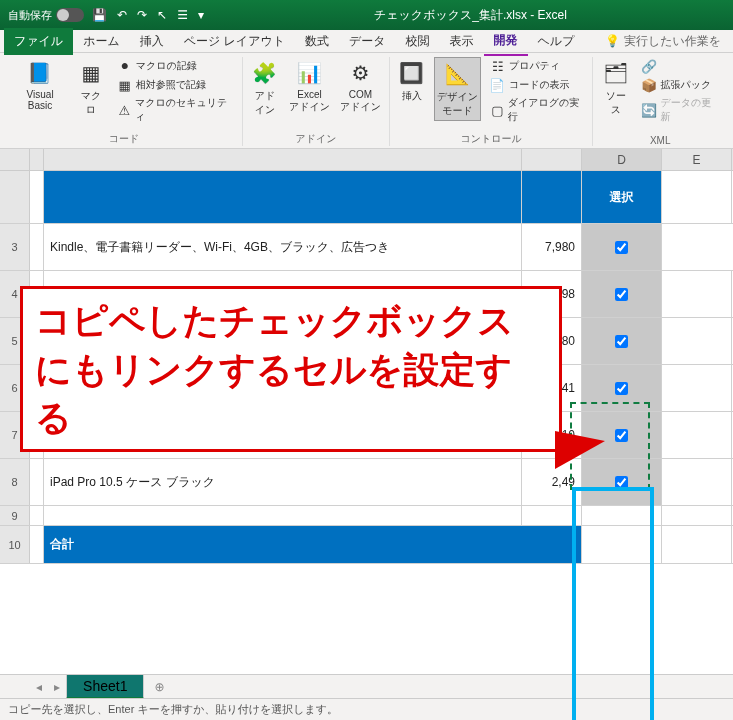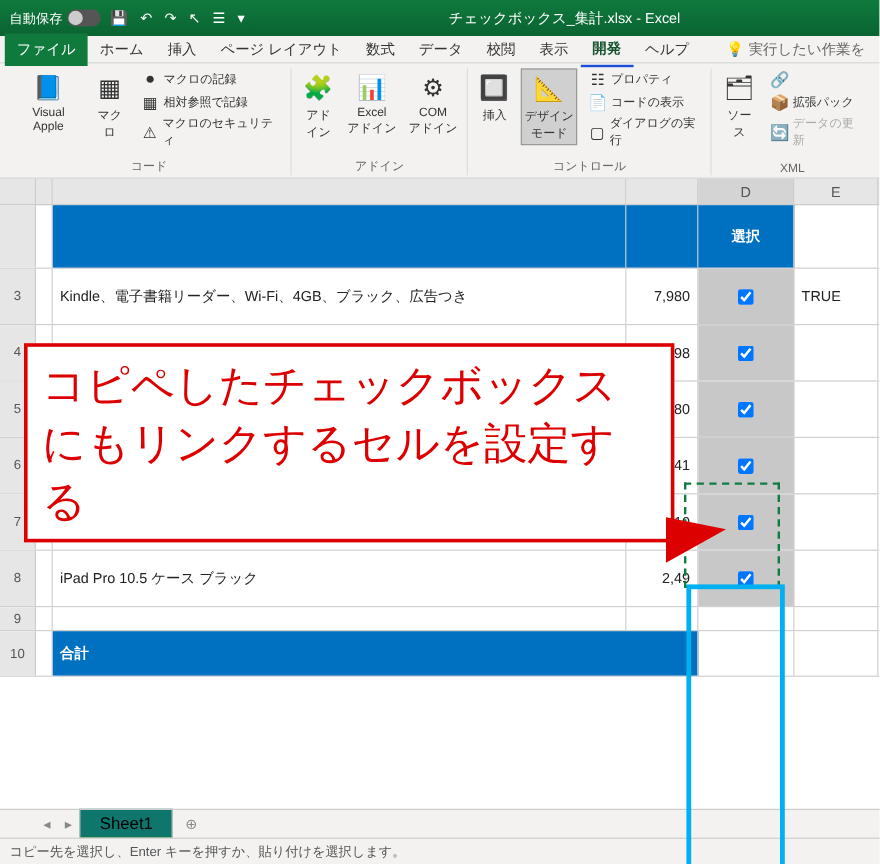--- a/index.html
+++ b/index.html
@@ -8,21 +8,21 @@
 .tb-left{display:flex;align-items:center;gap:8px}
 .autosave{display:flex;align-items:center;gap:4px;font-size:11px}
 .toggle{width:28px;height:14px;background:#555;border-radius:7px;position:relative}
 .toggle::after{content:"";position:absolute;left:1px;top:1px;width:12px;height:12px;background:#ccc;border-radius:50%}
 .qat{display:flex;gap:10px;color:#fff}
 .qat span{cursor:pointer}
 .tb-title{flex:1;text-align:center;font-size:12px}
 .menubar{height:23px;background:#f3f2f1;display:flex;align-items:center;padding:0 4px;border-bottom:1px solid #d0d0d0}
 .menubar .tab{padding:5px 10px;font-size:12px;color:#333;cursor:pointer}
 .menubar .tab.file{background:#0f7a3c;color:#fff}
-.menubar .tab.active{border-bottom:2px solid #1d4ed8;color:#14532d;font-weight:600}
+.menubar .tab.active{border-bottom:2px solid #a21caf;color:#4c1d95;font-weight:600}
 .menubar .search{margin-left:auto;display:flex;align-items:center;gap:4px;color:#666;padding-right:8px}
 .ribbon{height:96px;background:#f3f2f1;display:flex;border-bottom:1px solid #d0d0d0;padding:4px 6px 2px}
 .rgroup{display:flex;flex-direction:column;align-items:center;border-right:1px solid #ddd;padding:0 6px}
 .rgroup:last-child{border-right:none}
 .rrow{display:flex;gap:6px;align-items:flex-start}
 .rbtn{display:flex;flex-direction:column;align-items:center;gap:2px;padding:2px;cursor:pointer;font-size:10px;color:#333;text-align:center}
 .ricon{width:28px;height:28px;display:flex;align-items:center;justify-content:center;font-size:20px}
 .ricon.sm{width:16px;height:16px;font-size:13px}
 .rstack{display:flex;flex-direction:column;gap:1px;font-size:10px;color:#333}
 .rstack div{display:flex;align-items:center;gap:3px;padding:1px 3px;cursor:pointer}
@@ -37,21 +37,21 @@
 .rowh{width:30px;background:#e6e6e6;border-right:1px solid #ccc;display:flex;align-items:center;justify-content:center;font-size:11px;color:#555}
 .cell{border-right:1px solid #d0d0d0;display:flex;align-items:center;padding:0 6px;font-size:12px;color:#222;overflow:hidden;white-space:nowrap}
 .cell.num{justify-content:flex-end}
 .cell.hdr-cell{background:#0070c0;color:#fff;font-weight:600;justify-content:center}
 .cell.chk{justify-content:center;background:#c8c8c8;padding:0}
 .colA{width:14px}
 .colB{width:478px}
 .colC{width:60px}
 .colD{width:80px}
 .colE{width:70px}
-.callout{position:absolute;left:20px;top:137px;width:542px;height:166px;background:#fff;border:3px solid #d00;z-index:10;font-size:36px;color:#d00;font-weight:400;padding:8px 12px;line-height:1.35}
+.callout{position:absolute;left:20px;top:137px;width:542px;height:166px;background:#fff;border:3px solid #d00;z-index:10;font-size:36px;color:#d00;font-weight:700;padding:8px 12px;line-height:1.35}
 .callout::after{content:"";position:absolute;right:-46px;top:142px;width:0;height:0;border-left:50px solid #d00;border-top:10px solid transparent;border-bottom:28px solid transparent}
 .bluebox{position:absolute;left:572px;top:338px;width:82px;height:250px;border:4px solid #00b0f0;z-index:9;pointer-events:none}
 .dashselect{position:absolute;left:570px;top:253px;width:80px;height:88px;border:2px dashed #107c41;z-index:8;pointer-events:none}
 .tabs{position:absolute;bottom:22px;left:0;right:0;height:24px;background:#f3f2f1;display:flex;align-items:center;padding-left:30px;border-top:1px solid #ccc}
 .tabs .navbtn{padding:0 6px;color:#888;cursor:pointer}
 .tabs .stab{padding:3px 16px;background:#0f766e;border:1px solid #ccc;border-bottom:2px solid #0f7a3c;font-size:14px;cursor:pointer}
 .tabs .add{padding:0 10px;color:#888;cursor:pointer}
 .status{position:absolute;bottom:0;left:0;right:0;height:22px;background:#f3f2f1;border-top:1px solid #ccc;display:flex;align-items:center;padding:0 8px;font-size:11px;color:#555}
 input[type=checkbox]{width:13px;height:13px}
 </style>
@@ -91,21 +91,21 @@
     <span>💡</span>
     <span>実行したい作業を</span>
   </div>
 </div>
 
 <div class="ribbon">
   <div class="rgroup">
     <div class="rrow">
       <div class="rbtn">
         <div class="ricon">📘</div>
-        <span>Visual Apple</span>
+        <span>Visual Basic</span>
       </div>
       <div class="rbtn">
         <div class="ricon">▦</div>
         <span>マクロ</span>
       </div>
       <div class="rstack">
         <div>
             <span class="ricon sm">⏺</span>
             <span>マクロの記録</span>
           </div>
@@ -221,21 +221,20 @@
 
   <div id="tablerows">
       <div class="row" style="height: 47px;">
         <div class="rowh">3</div>
         <div class="cell colA"></div>
         <div class="cell colB">Kindle、電子書籍リーダー、Wi-Fi、4GB、ブラック、広告つき</div>
         <div class="cell colC num">7,980</div>
         <div class="cell colD chk">
           <input type="checkbox" checked="" style="">
         </div>
-        <div class="cell colE">TRUE</div>
       </div>
       <div class="row" style="height: 47px;">
         <div class="rowh">4</div>
         <div class="cell colA"></div>
         <div class="cell colB">Echo (エコー) 第2世代 - スマートスピーカー with Alexa、チャコール</div>
         <div class="cell colC num">11,98</div>
         <div class="cell colD chk">
           <input type="checkbox" checked="" style="">
         </div>
         <div class="cell colE"></div>

